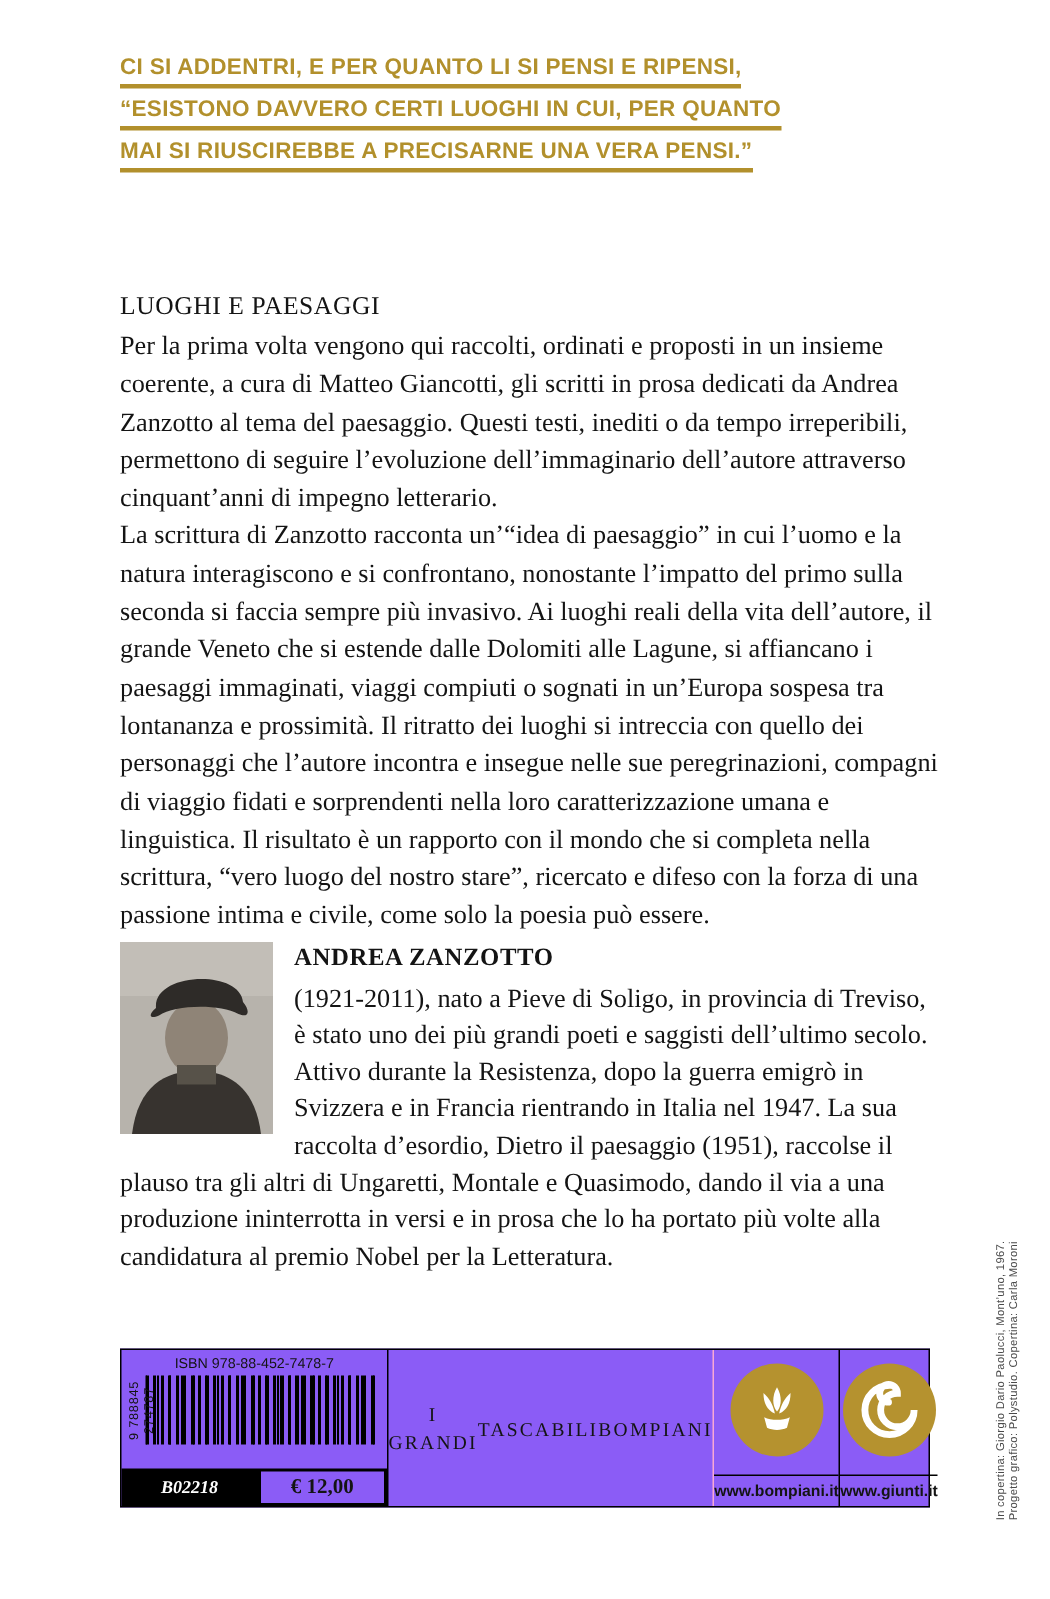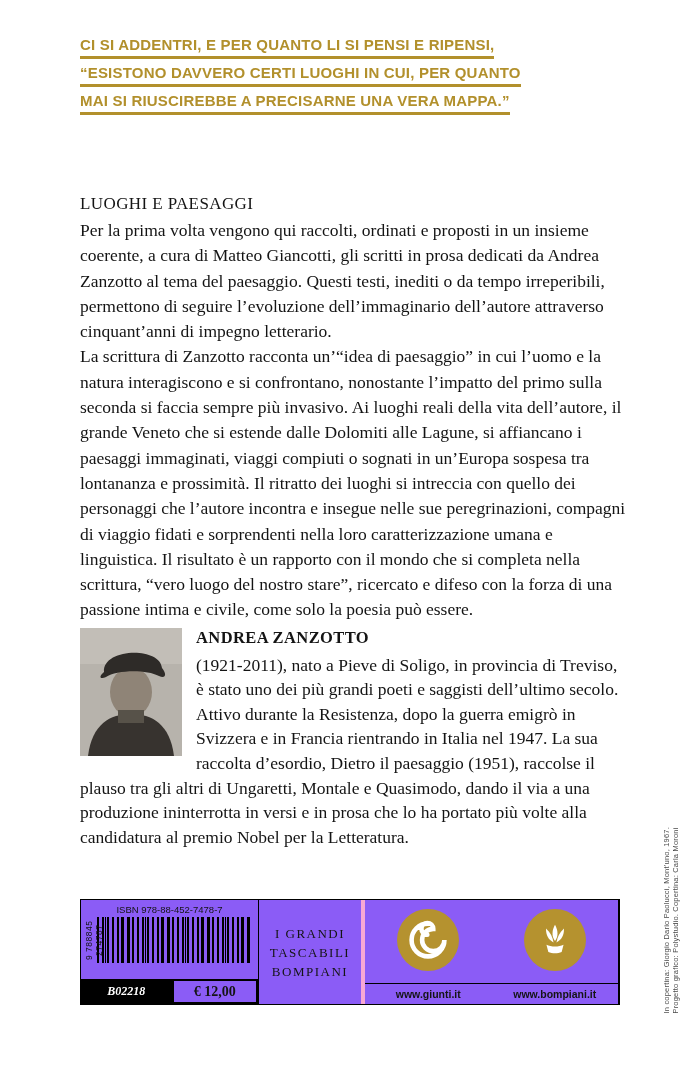--- a/index.html
+++ b/index.html
@@ -94,22 +94,22 @@
     font-weight:bold; font-style:italic; font-size:12px;
     display:flex; align-items:center; justify-content:center;
   }
   .price-box {
     flex:1; border:2px solid #000; box-sizing:border-box;
     font-weight:bold; font-size:14px;
     display:flex; align-items:center; justify-content:center;
   }
 
   .series-cell {
-    flex:0 0 106px; border-right:4px solid #f9a8d4;
-    display:flex; flex-direction:column; align-items:center; justify-content:center;
+    flex:0 0 106px; border-right:1px solid #f9a8d4;
+    display:flex; flex-direction:row; align-items:center; justify-content:center;
   }
   .series-line {
     font-size:13px; letter-spacing:1.5px; line-height:19px; text-align:center;
   }
 
   .logo-cell {
     flex:1; display:flex; flex-direction:column; align-items:center;
   }
   .logo-cell.bompiani { border-right:1px solid #000; }
   .logo-circle {
@@ -136,21 +136,21 @@
   }
 </style>
 </head>
 <body>
 
 <div class="page">
 
   <div class="quote-block">
     <div class="quote-line">CI SI ADDENTRI, E PER QUANTO LI SI PENSI E RIPENSI,</div>
     <div class="quote-line">“ESISTONO DAVVERO CERTI LUOGHI IN CUI, PER QUANTO</div>
-    <div class="quote-line">MAI SI RIUSCIREBBE A PRECISARNE UNA VERA MAPPA.”</div>
+    <div class="quote-line">MAI SI RIUSCIREBBE A PRECISARNE UNA VERA PENSI.”</div>
   </div>
 
   <div class="section-heading">LUOGHI E PAESAGGI</div>
   <div class="description">
     <p>Per la prima volta vengono qui raccolti, ordinati e proposti in un insieme coerente, a cura di Matteo Giancotti, gli scritti in prosa dedicati da Andrea Zanzotto al tema del paesaggio. Questi testi, inediti o da tempo irreperibili, permettono di seguire l’evoluzione dell’immaginario dell’autore attraverso cinquant’anni di impegno letterario.</p>
     <p>La scrittura di Zanzotto racconta un’“idea di paesaggio” in cui l’uomo e la natura interagiscono e si confrontano, nonostante l’impatto del primo sulla seconda si faccia sempre più invasivo. Ai luoghi reali della vita dell’autore, il grande Veneto che si estende dalle Dolomiti alle Lagune, si affiancano i paesaggi immaginati, viaggi compiuti o sognati in un’Europa sospesa tra lontananza e prossimità. Il ritratto dei luoghi si intreccia con quello dei personaggi che l’autore incontra e insegue nelle sue peregrinazioni, compagni di viaggio fidati e sorprendenti nella loro caratterizzazione umana e linguistica. Il risultato è un rapporto con il mondo che si completa nella scrittura, “vero luogo del nostro stare”, ricercato e difeso con la forza di una passione intima e civile, come solo la poesia può essere.</p>
   </div>
 
   <div class="author-section">
     <div class="author-photo">
@@ -180,43 +180,43 @@
         <div class="price-box">€ 12,00</div>
       </div>
     </div>
 
     <div class="cell series-cell">
       <div class="series-line">I GRANDI</div>
       <div class="series-line">TASCABILI</div>
       <div class="series-line">BOMPIANI</div>
     </div>
 
-    <div class="cell logo-cell">
-      <div class="logo-circle">
-        <svg viewBox="0 0 64 64" width="42" height="42" aria-hidden="true">
-          <path d="M32 7 a25 25 0 1 0 25 25 a17 17 0 1 1 -17 -17 a9 9 0 1 0 -9 9" fill="none" stroke="#ffffff" stroke-width="7" stroke-linecap="round"></path>
-        </svg>
-      </div>
-      <div class="url-row">www.giunti.it</div>
-    </div>
-
     <div class="cell logo-cell bompiani">
       <div class="logo-circle">
         <svg viewBox="0 0 40 40" width="38" height="38" aria-hidden="true">
           <g fill="#ffffff">
             <path d="M20 4 C16.5 10 16.5 17 20 21 C23.5 17 23.5 10 20 4 Z"></path>
             <path d="M10.5 8 C10.5 15 13 20 18.5 22.5 C17.5 17 15 12 10.5 8 Z"></path>
             <path d="M29.5 8 C29.5 15 27 20 21.5 22.5 C22.5 17 25 12 29.5 8 Z"></path>
             <path d="M11 25 C16 27.5 24 27.5 29 25 L27 32.5 C23 34.5 17 34.5 13 32.5 Z"></path>
           </g>
         </svg>
       </div>
       <div class="url-row">www.bompiani.it</div>
     </div>
 
+    <div class="cell logo-cell">
+      <div class="logo-circle">
+        <svg viewBox="0 0 64 64" width="42" height="42" aria-hidden="true">
+          <path d="M32 7 a25 25 0 1 0 25 25 a17 17 0 1 1 -17 -17 a9 9 0 1 0 -9 9" fill="none" stroke="#ffffff" stroke-width="7" stroke-linecap="round"></path>
+        </svg>
+      </div>
+      <div class="url-row">www.giunti.it</div>
+    </div>
+
   </div>
 
   <div class="credits">
     <div>In copertina: Giorgio Dario Paolucci, Mont’uno, 1967.</div>
     <div>Progetto grafico: Polystudio. Copertina: Carla Moroni</div>
   </div>
 
 </div>
 
 </body></html>

